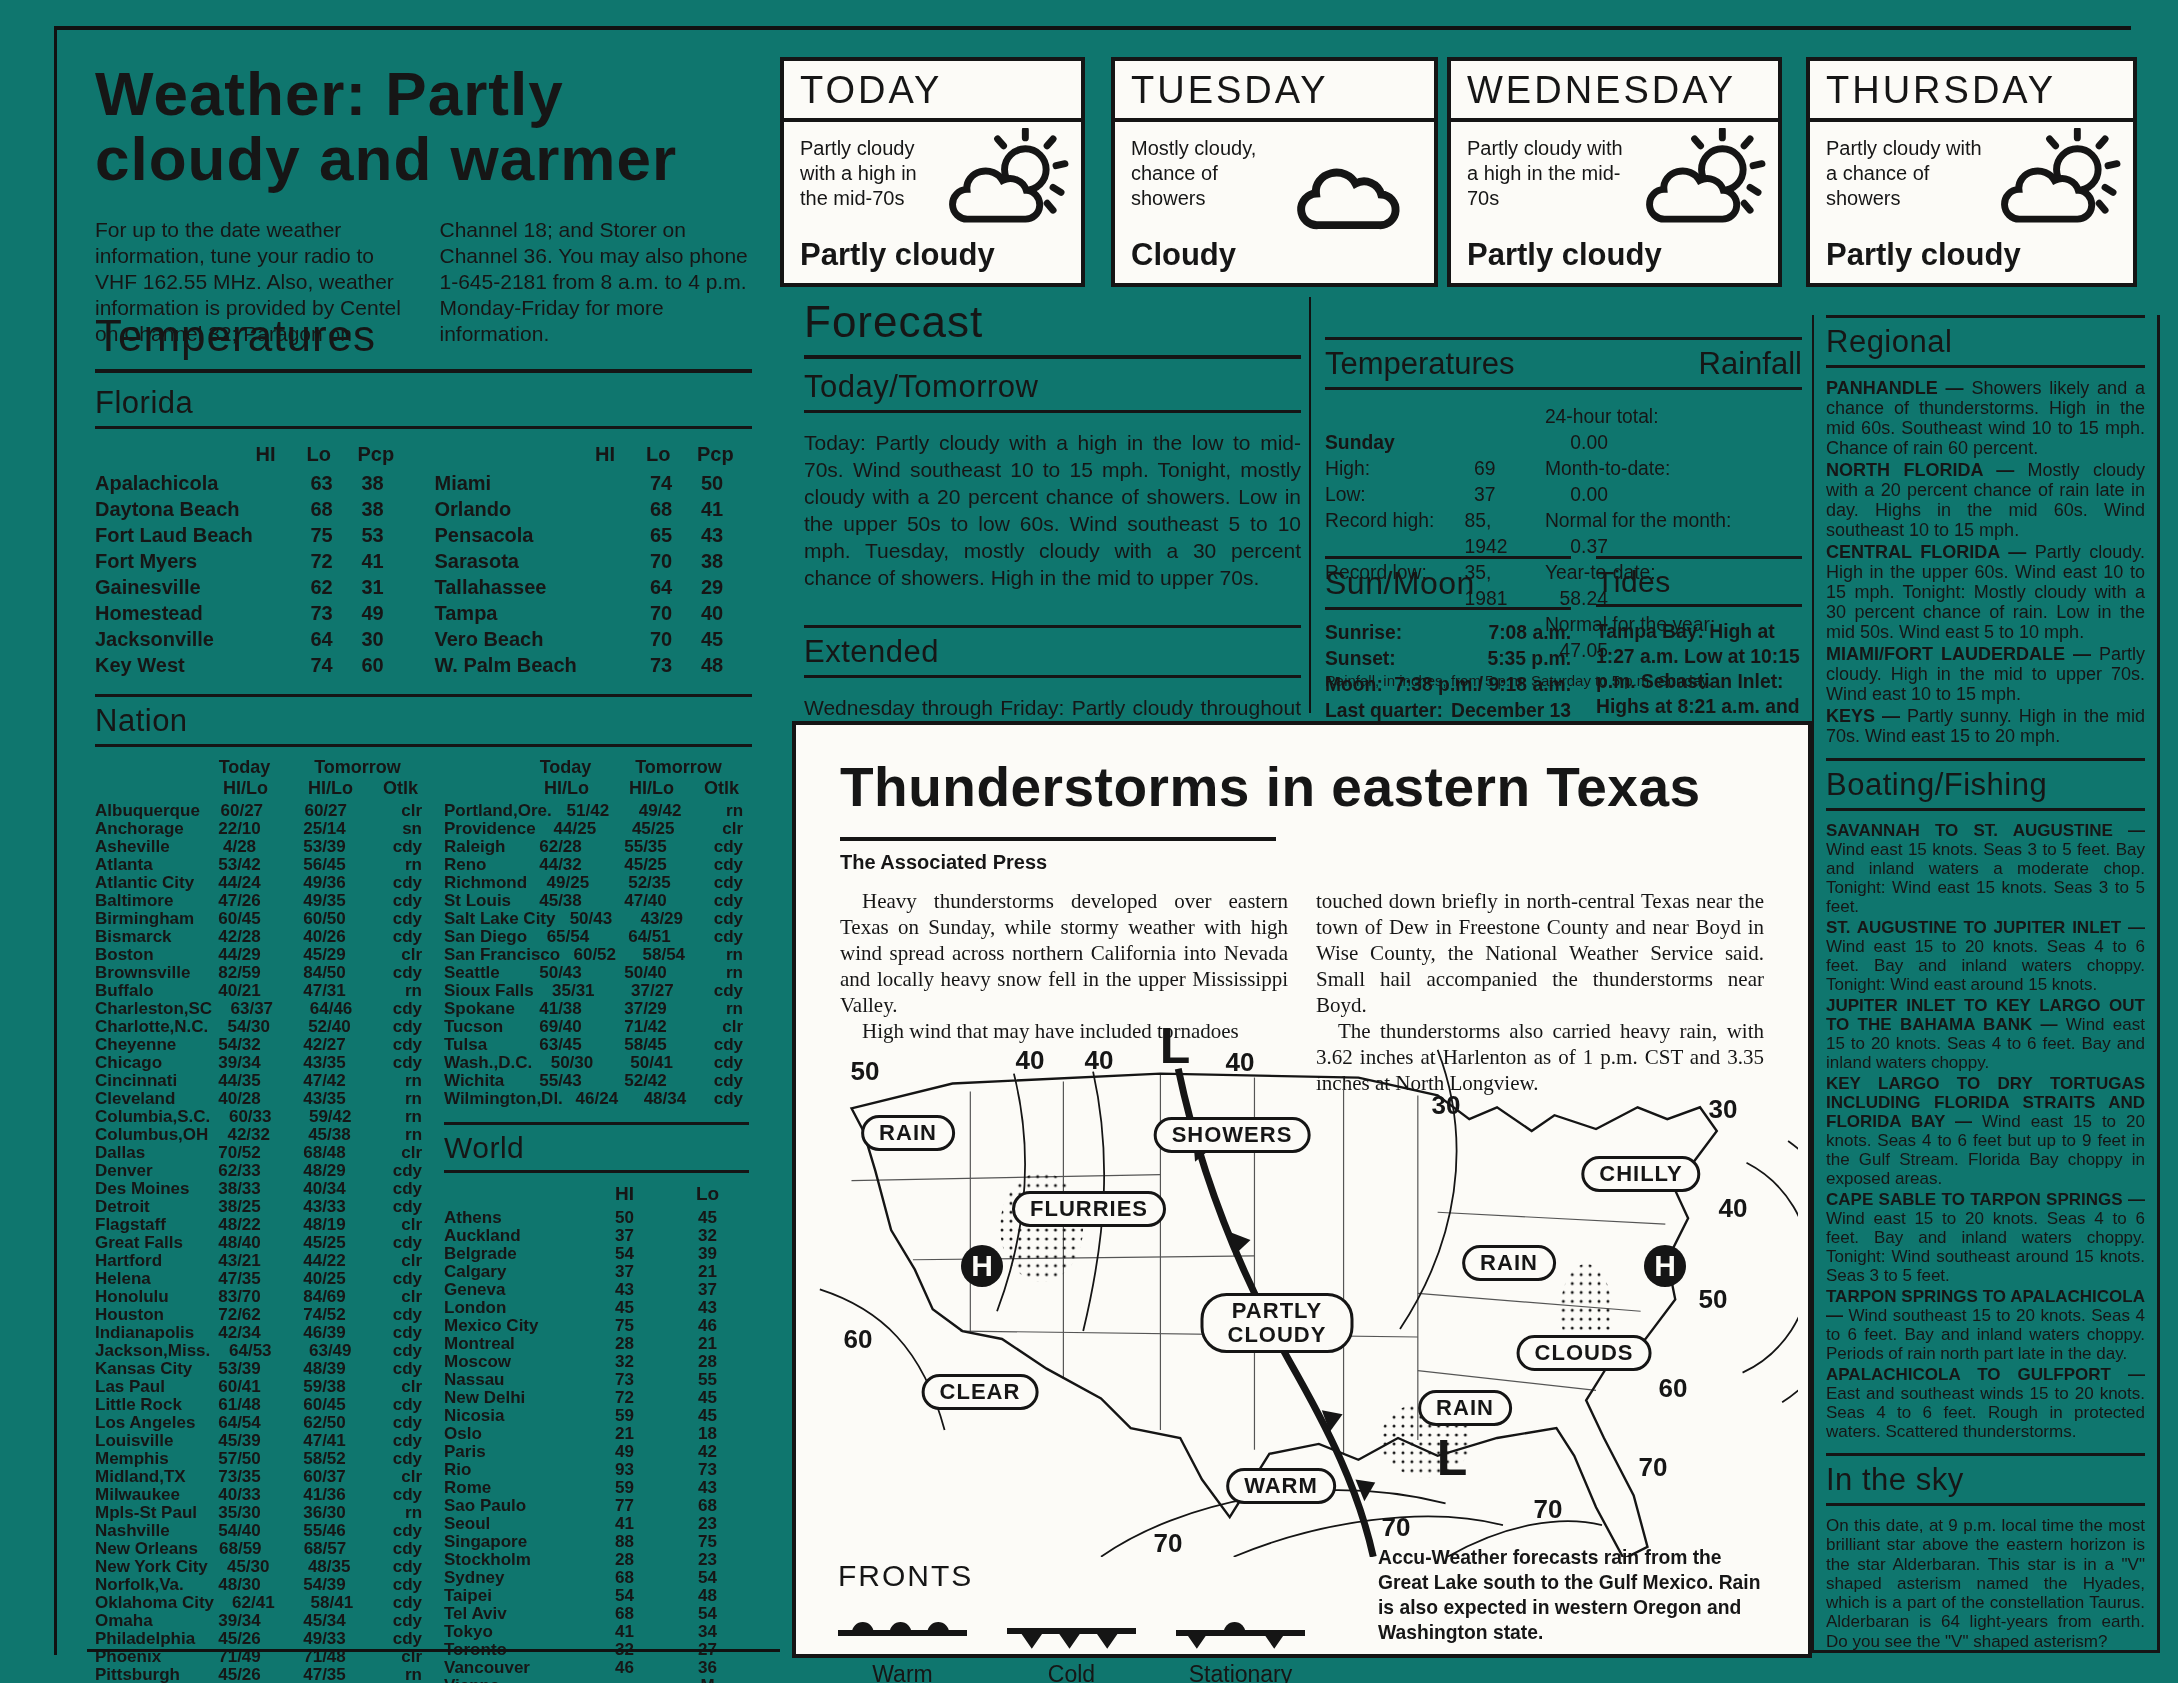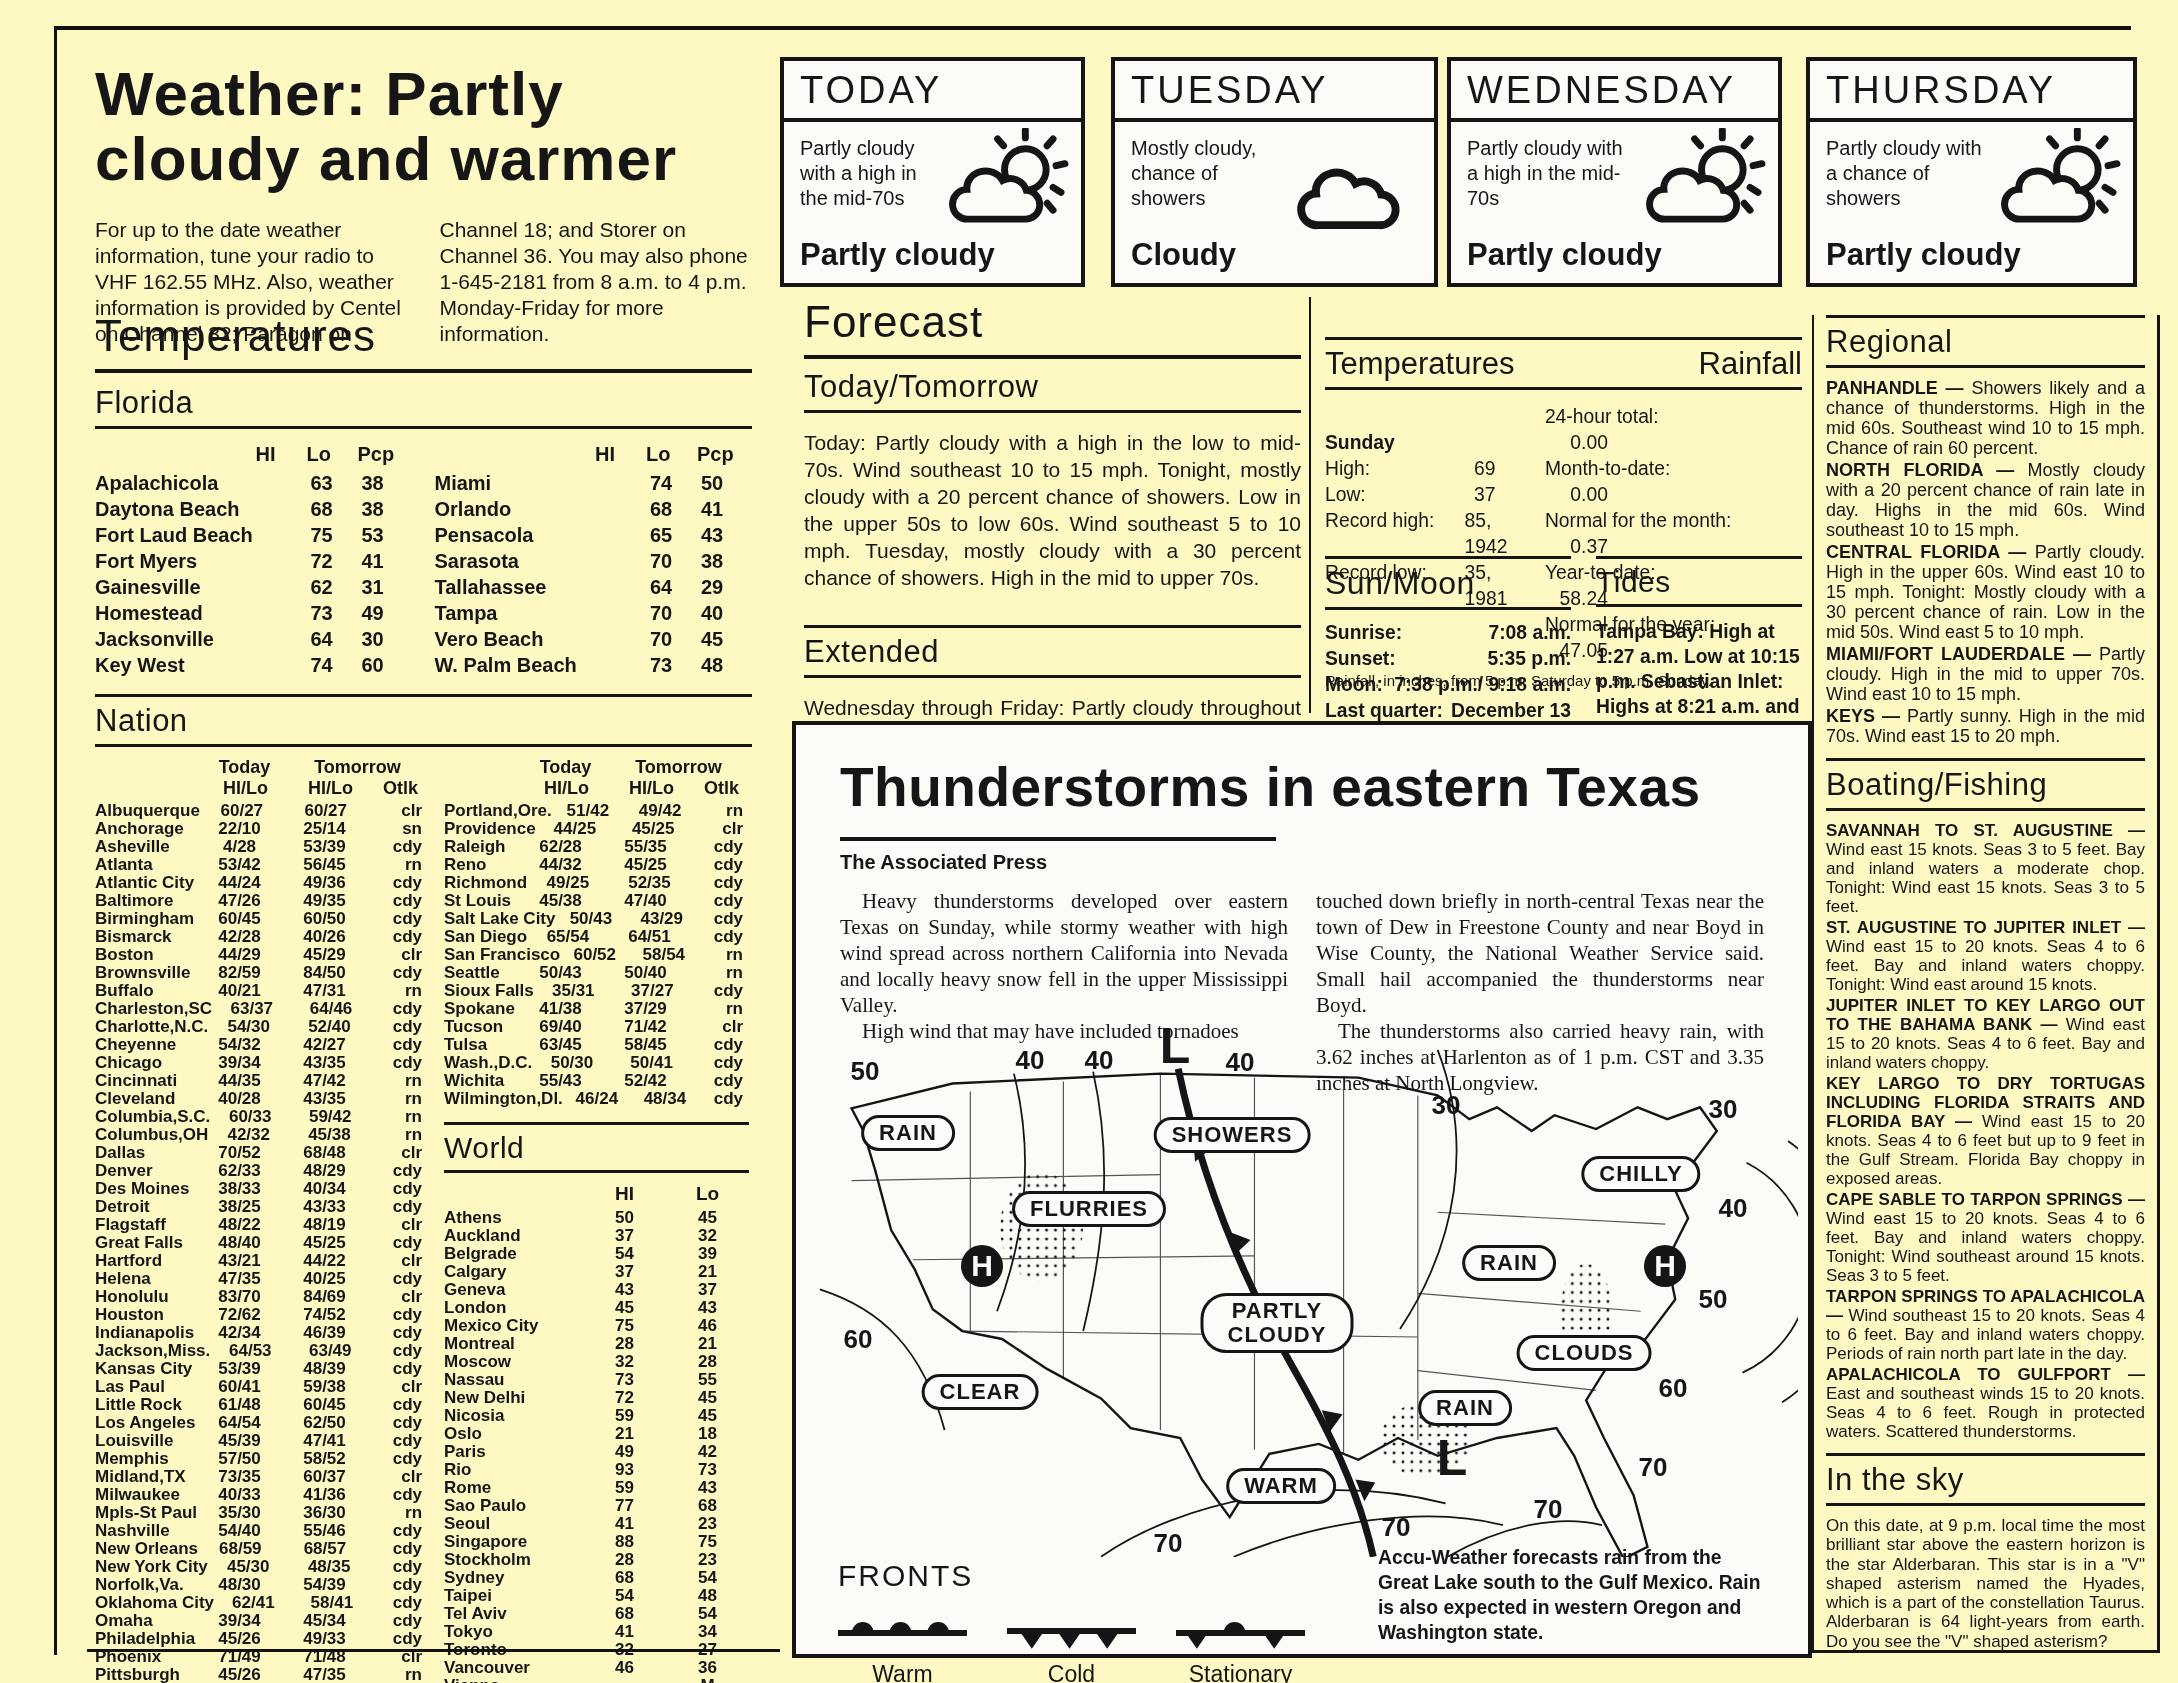--- a/index.html
+++ b/index.html
@@ -1,16 +1,16 @@
 <!DOCTYPE html>
 <html><head>
 <meta charset="utf-8">
 <style>
   html,body{margin:0;padding:0;background:#e8e6e0;}
-  #page{position:relative;width:2178px;height:1683px;background:#fef9c3;color:#161616;
+  #page{position:relative;width:2178px;height:1683px;background:#0f766e;color:#161616;
         font-family:"Liberation Sans",sans-serif;overflow:hidden;}
   .abs{position:absolute;}
   .frame{background:#111;}
   
   .h-big{font-size:44px;font-weight:400;letter-spacing:1px;border-bottom:4px solid #151515;padding-bottom:8px;}
   .h-sub{font-size:31px;font-weight:400;letter-spacing:0.5px;border-bottom:3px solid #151515;padding:6px 0 5px 0;border-top:3px solid #151515;}
   .h-sub.first{border-top:none;}
   
   .mast-title{font-size:62px;line-height:65px;font-weight:bold;letter-spacing:1px;}
   .intro{display:flex;gap:26px;margin-top:26px;font-size:21px;line-height:26px;}

